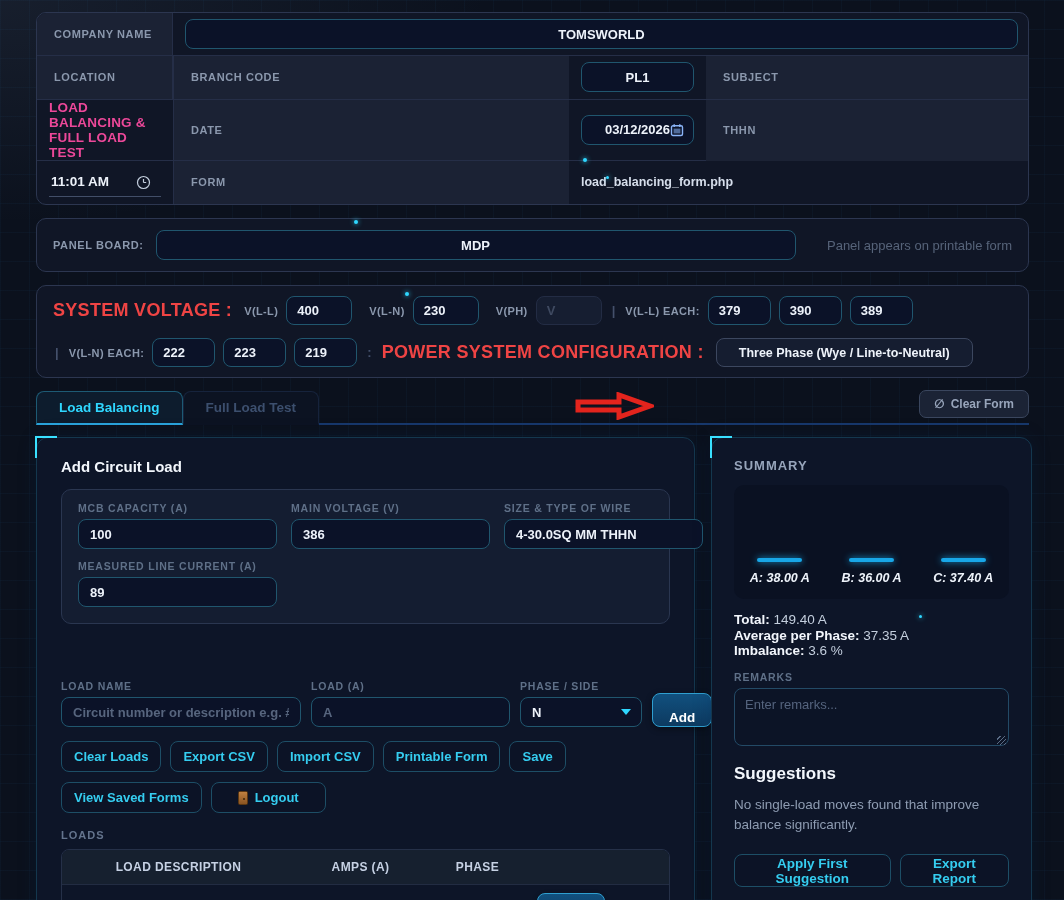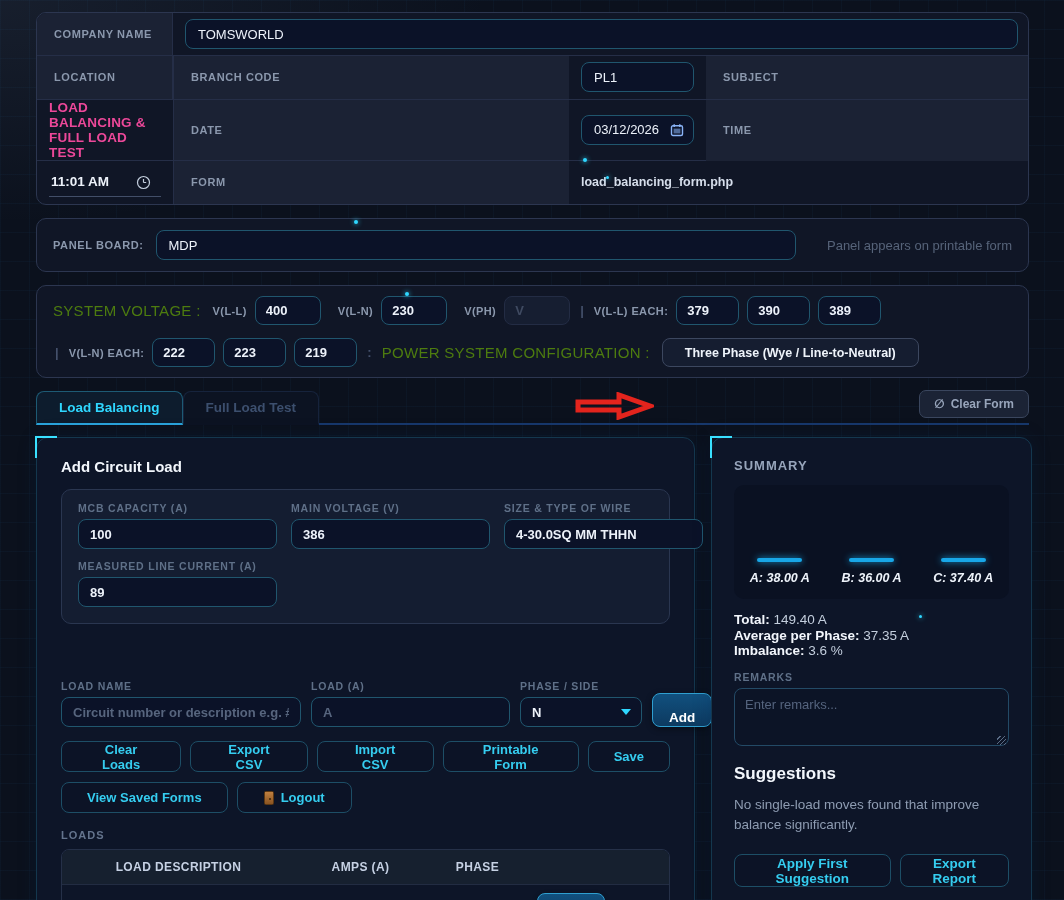--- a/index.html
+++ b/index.html
@@ -20,38 +20,38 @@
   .hdr-grid { display:grid; grid-template-columns:136px 396px 137px 324px; grid-template-rows:1fr 1fr 1fr 1fr; height:100%; }
   .lbl-cell { background:#1b2234; border-bottom:1px solid #252e47; border-right:1px solid #252e47;
               display:flex; align-items:center; padding-left:17px; }
   .lbl-cell.lbl2 { border-left:1px solid #252e47; border-right:none; }
   .lbl-cell span { font-size:11px; font-weight:bold; letter-spacing:0.6px; color:#8b98ad; }
   .val-cell { border-bottom:1px solid #252e47; display:flex; align-items:center; padding:0 12px; }
   .row4 { border-bottom:none; }
   .span3 { grid-column:2 / 5; }
   .fld-wrap { position:relative; width:100%; display:flex; align-items:center; }
   input.fld { width:100%; height:30px; background:#0b1228; border:1px solid #20566e; border-radius:8px;
-              color:#edf2fa; font-size:13px; font-weight:normal; padding:0 12px; outline:none; }
+              color:#edf2fa; font-size:13px; font-weight:bold; padding:0 12px; outline:none;text-align:center; }
   input.fld::placeholder { color:#57657e; font-weight:bold; }
   .subject-text { font-size:13.5px; font-weight:bold; color:#ec4899; letter-spacing:0.2px; }
   input.time-fld { width:100%; height:30px; background:transparent; border:none; border-bottom:1px solid #424e68;
                    border-radius:0; color:#edf2fa; font-size:13.5px; font-weight:bold; padding:0 2px; outline:none; }
   .form-text { font-size:12.5px; font-weight:bold; color:#d6deeb; }
   .in-icon { position:absolute; right:10px; display:flex; }
 
   
   #panelboard-panel { top:218px; left:36px; width:993px; height:54px; display:flex; align-items:center; padding:0 16px; }
   .pb-label { font-size:11px; font-weight:bold; letter-spacing:0.6px; color:#8b98ad; white-space:nowrap; }
   #panelboard-panel input.fld { width:640px; margin-left:12px; }
   .pb-hint { margin-left:auto; font-size:13px; color:#566379; }
 
   
   #voltage-panel { top:285px; left:36px; width:993px; height:93px; padding:10px 16px; display:flex; flex-direction:column; justify-content:space-between; }
   .sv-row { display:flex; align-items:center; gap:8px; }
-  .sv-title { font-size:15px; font-weight:normal; color:#4d7c0f; letter-spacing:0.3px; margin-right:4px; white-space:nowrap; }
+  .sv-title { font-size:18px; font-weight:bold; color:#ef4444; letter-spacing:0.3px; margin-right:4px; white-space:nowrap; }
   .sv-lbl { font-size:11px; font-weight:bold; color:#8b98ad; letter-spacing:0.4px; white-space:nowrap; }
   .sv-sep { color:#44506b; font-weight:bold; font-size:13px; padding:0 2px; }
   input.sm { width:66px; height:29px; background:#0b1228; border:1px solid #20566e; border-radius:8px;
              color:#edf2fa; font-size:13px; font-weight:bold; padding:0 10px; outline:none; }
   input.sm.dim { background:#161e31; border-color:#232c44; color:#4a5670; }
   input.sm.dim::placeholder { color:#3f4a61; font-weight:bold; }
   input.sm.w62 { width:63px; }
   .sv-select { height:29px; display:flex; align-items:center; padding:0 22px; background:#151d30;
                border:1px solid #3c475f; border-radius:8px; color:#eef3fa; font-size:12.5px; font-weight:bold; white-space:nowrap; }
 
@@ -88,21 +88,21 @@
   
   #addload-row { margin-top:20px; display:flex; align-items:flex-end; gap:10px; }
   .sel { position:relative; height:30px; background:#0b1228; border:1px solid #20566e; border-radius:8px;
          display:flex; align-items:center; padding:0 11px; color:#edf2fa; font-size:13px; font-weight:bold; cursor:pointer; }
   .caret { position:absolute; right:10px; width:0; height:0; border-left:5px solid transparent;
            border-right:5px solid transparent; border-top:6px solid #2fd7ff; }
   .btn-solid { height:32px; padding:16px 16px; background:linear-gradient(180deg,#11507e,#0d3a60);
                border:1px solid #2f9fd0; border-radius:8px; color:#fff; font-size:13.5px; font-weight:bold;
                cursor:pointer; box-shadow:0 2px 6px rgba(0,0,0,0.4); }
   .btn-row { margin-top:14px; display:flex; gap:9px; }
-  .btn-cyan { height:31px; display:flex; align-items:center; gap:7px; padding:0 25px; background:rgba(11,18,36,0.5);
+  .btn-cyan { height:31px; display:flex; align-items:center; gap:7px; padding:0 12px; background:rgba(11,18,36,0.5);
               border:1px solid #1d4e66; border-radius:8px; color:#35cdf0; font-size:13px; font-weight:bold; cursor:pointer; }
   .door-icon { width:10px; height:14px; background:linear-gradient(180deg,#c08040,#8a5422); border:1px solid #5d3812;
                border-radius:1.5px; position:relative; }
   .door-icon::after { content:""; position:absolute; right:1.5px; top:6px; width:2px; height:2px; border-radius:50%; background:#3c2508; }
 
   
   .loads-label { margin-top:16px; font-size:11px; font-weight:bold; letter-spacing:1px; color:#64748d; }
   #loads-table { margin-top:8px; border:1px solid #253048; border-radius:8px; overflow:hidden; }
   .t-head { display:grid; grid-template-columns:233px 131px 103px 1fr; background:#16202f; height:34px; align-items:center; }
   .t-head div { text-align:center; font-size:12px; font-weight:bold; color:#c6d1e4; letter-spacing:0.4px; }
@@ -179,21 +179,21 @@
                 <rect x="1.5" y="2.8" width="11" height="9.7" rx="1.5" fill="none" stroke="#8ab4f8" stroke-width="1.4"></rect>
                 <line x1="4.2" y1="1.2" x2="4.2" y2="4" stroke="#8ab4f8" stroke-width="1.4"></line>
                 <line x1="9.8" y1="1.2" x2="9.8" y2="4" stroke="#8ab4f8" stroke-width="1.4"></line>
                 <rect x="3.6" y="5.6" width="6.8" height="4.8" fill="#8ab4f8" opacity="0.55"></rect>
               </svg>
           </span>
         </div>
       </div>
 
       <div class="lbl-cell row4">
-          <span>TIME</span>
+          <span>THHN</span>
         </div>
       <div class="val-cell row4">
         <div class="fld-wrap">
           <input class="time-fld" value="11:01 AM" style="">
           <span class="in-icon">
             <svg width="15" height="15" viewBox="0 0 15 15">
                 <circle cx="7.5" cy="7.5" r="6" fill="none" stroke="#c3cedd" stroke-width="1.2"></circle>
                 <line x1="7.5" y1="7.5" x2="7.5" y2="4" stroke="#c3cedd" stroke-width="1.2"></line>
                 <line x1="7.5" y1="7.5" x2="10.2" y2="7.5" stroke="#c3cedd" stroke-width="1.2"></line>
               </svg>

